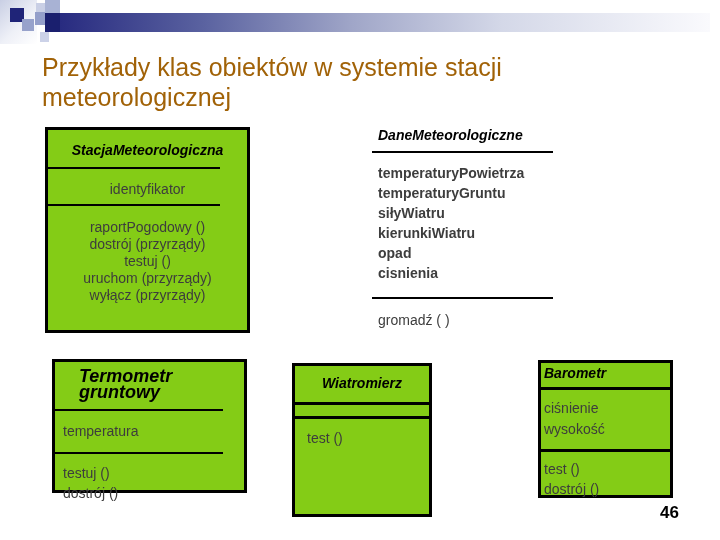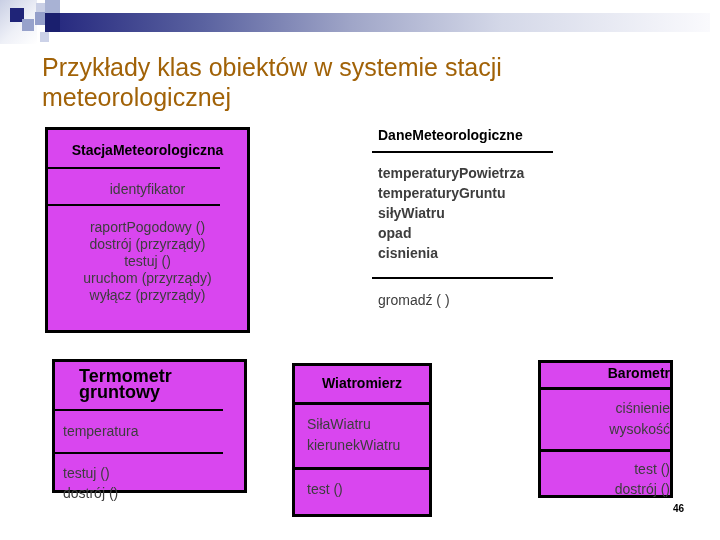--- a/index.html
+++ b/index.html
@@ -24,23 +24,23 @@
   .sq6{left:45px;top:13px;width:15px;height:19px;background:#1a1f6e;}
   .sq7{left:40px;top:32px;width:9px;height:10px;background:#ccd2e8;}
   .deco-bar{left:60px;top:13px;width:650px;height:19px;
     background:linear-gradient(to right,#282b80 0%,#5a62a0 22%,#a0a6c8 45%,#d4d8e8 68%,#fafafd 100%);}
 
   
   .title{left:42px;top:52px;width:640px;
     font-size:25px;line-height:30px;color:#a16207;}
 
   
-  .cls{background:#d946ef;border:3px solid #000;box-sizing:border-box;
+  .cls{background:#84cc16;border:3px solid #000;box-sizing:border-box;
     font-size:14px;color:#3d3d3d;}
-  .cname{font-weight:bold;color:#000;line-height:16px;}
+  .cname{font-weight:bold;color:#000;line-height:16px;font-style:italic;}
   .center{text-align:center;}
   .sep{border-top:2px solid #000;height:0;}
   .sep3{border-top:3px solid #000;height:0;}
 
   
   .boxA{left:45px;top:127px;width:205px;height:206px;}
   .boxA .cname{margin-top:12px;}
   .boxA .sepA{width:172px;margin-top:9px;}
   .boxA .attr{margin-top:12px;line-height:16px;}
   .boxA .sepB{width:172px;margin-top:7px;}
@@ -64,30 +64,30 @@
 
   
   .boxC{left:292px;top:363px;width:140px;height:154px;}
   .boxC .cname{margin-top:9px;}
   .boxC .sepA{margin-top:11px;}
   .boxC .alist{margin-top:9px;padding-left:12px;line-height:21px;}
   .boxC .sepB{margin-top:11px;}
   .boxC .mlist{margin-top:9px;padding-left:12px;line-height:20px;}
 
   
-  .boxD{left:538px;top:360px;width:135px;height:138px;text-align:right;}
+  .boxD{left:538px;top:360px;width:135px;height:138px;}
   .boxD .cname{margin-top:2px;padding-left:3px;}
   .boxD .sepA{margin-top:6px;}
   .boxD .alist{margin-top:8px;padding-left:3px;line-height:21px;}
   .boxD .sepB{margin-top:9px;}
   .boxD .mlist{margin-top:7px;padding-left:3px;line-height:20px;}
 
   
-  .pagenum{left:660px;top:503px;width:24px;text-align:right;
-    font-size:10px;font-weight:bold;color:#000;}
+  .pagenum{left:660px;top:503px;width:24px;
+    font-size:17px;font-weight:bold;color:#000;}
 </style>
 </head>
 <body>
 
 <div class="abs deco-strip"></div>
 <div class="sq sq1"></div>
 <div class="sq sq2"></div>
 <div class="sq sq3"></div>
 <div class="sq sq4"></div>
 <div class="sq sq5"></div>
@@ -114,20 +114,21 @@
   </div>
 </div>
 
 <div class="abs dane">
   <div class="cname">DaneMeteorologiczne</div>
   <div class="sep"></div>
   <div class="alist">
     <div>temperaturyPowietrza</div>
     <div>temperaturyGruntu</div>
     <div>siłyWiatru</div>
+    <div>kierunkiWiatru</div>
     <div>opad</div>
     <div>cisnienia</div>
   </div>
   <div class="sep sep2"></div>
   <div class="mlist">
     <div>gromadź ( )</div>
   </div>
 </div>
 
 <div class="abs cls boxB">
@@ -137,24 +138,20 @@
   <div class="sep sepB"></div>
   <div class="mlist">
     <div>testuj ()</div>
     <div>dostrój ()</div>
   </div>
 </div>
 
 <div class="abs cls boxC">
   <div class="cname center">Wiatromierz</div>
   <div class="sep3 sepA"></div>
-  <div class="alist">
-    <div>SiłaWiatru</div>
-    <div>kierunekWiatru</div>
-  </div>
   <div class="sep3 sepB"></div>
   <div class="mlist">
     <div>test ()</div>
   </div>
 </div>
 
 <div class="abs cls boxD">
   <div class="cname">Barometr</div>
   <div class="sep3 sepA"></div>
   <div class="alist">

